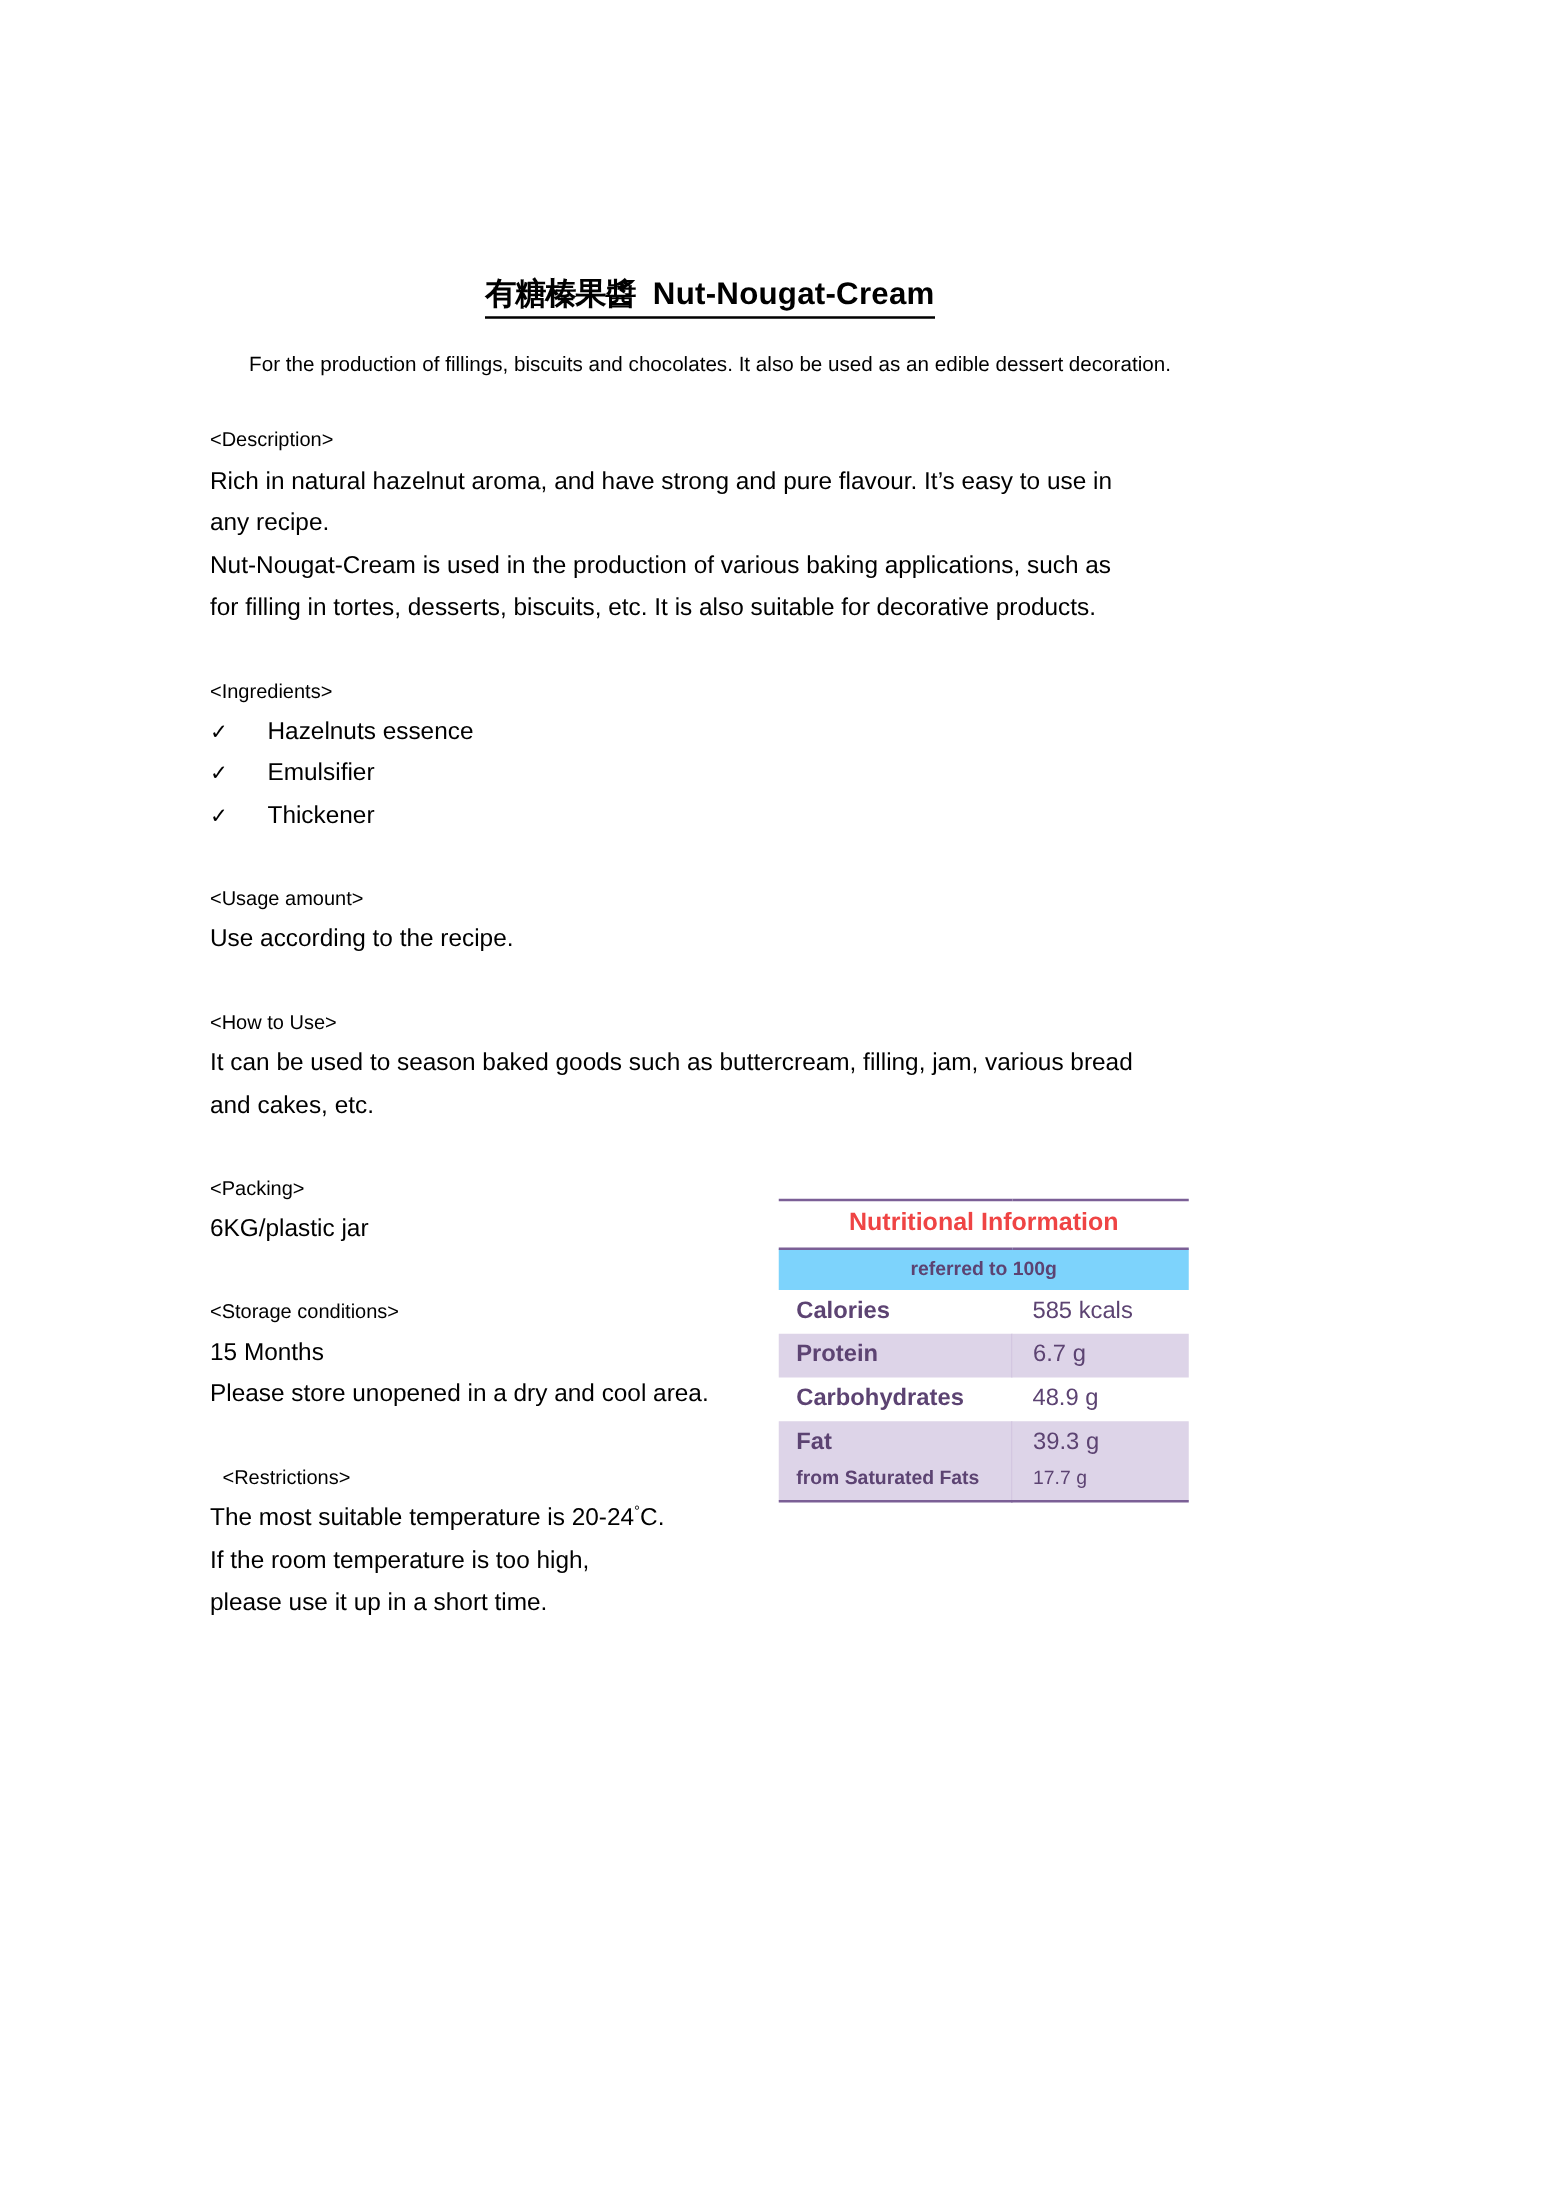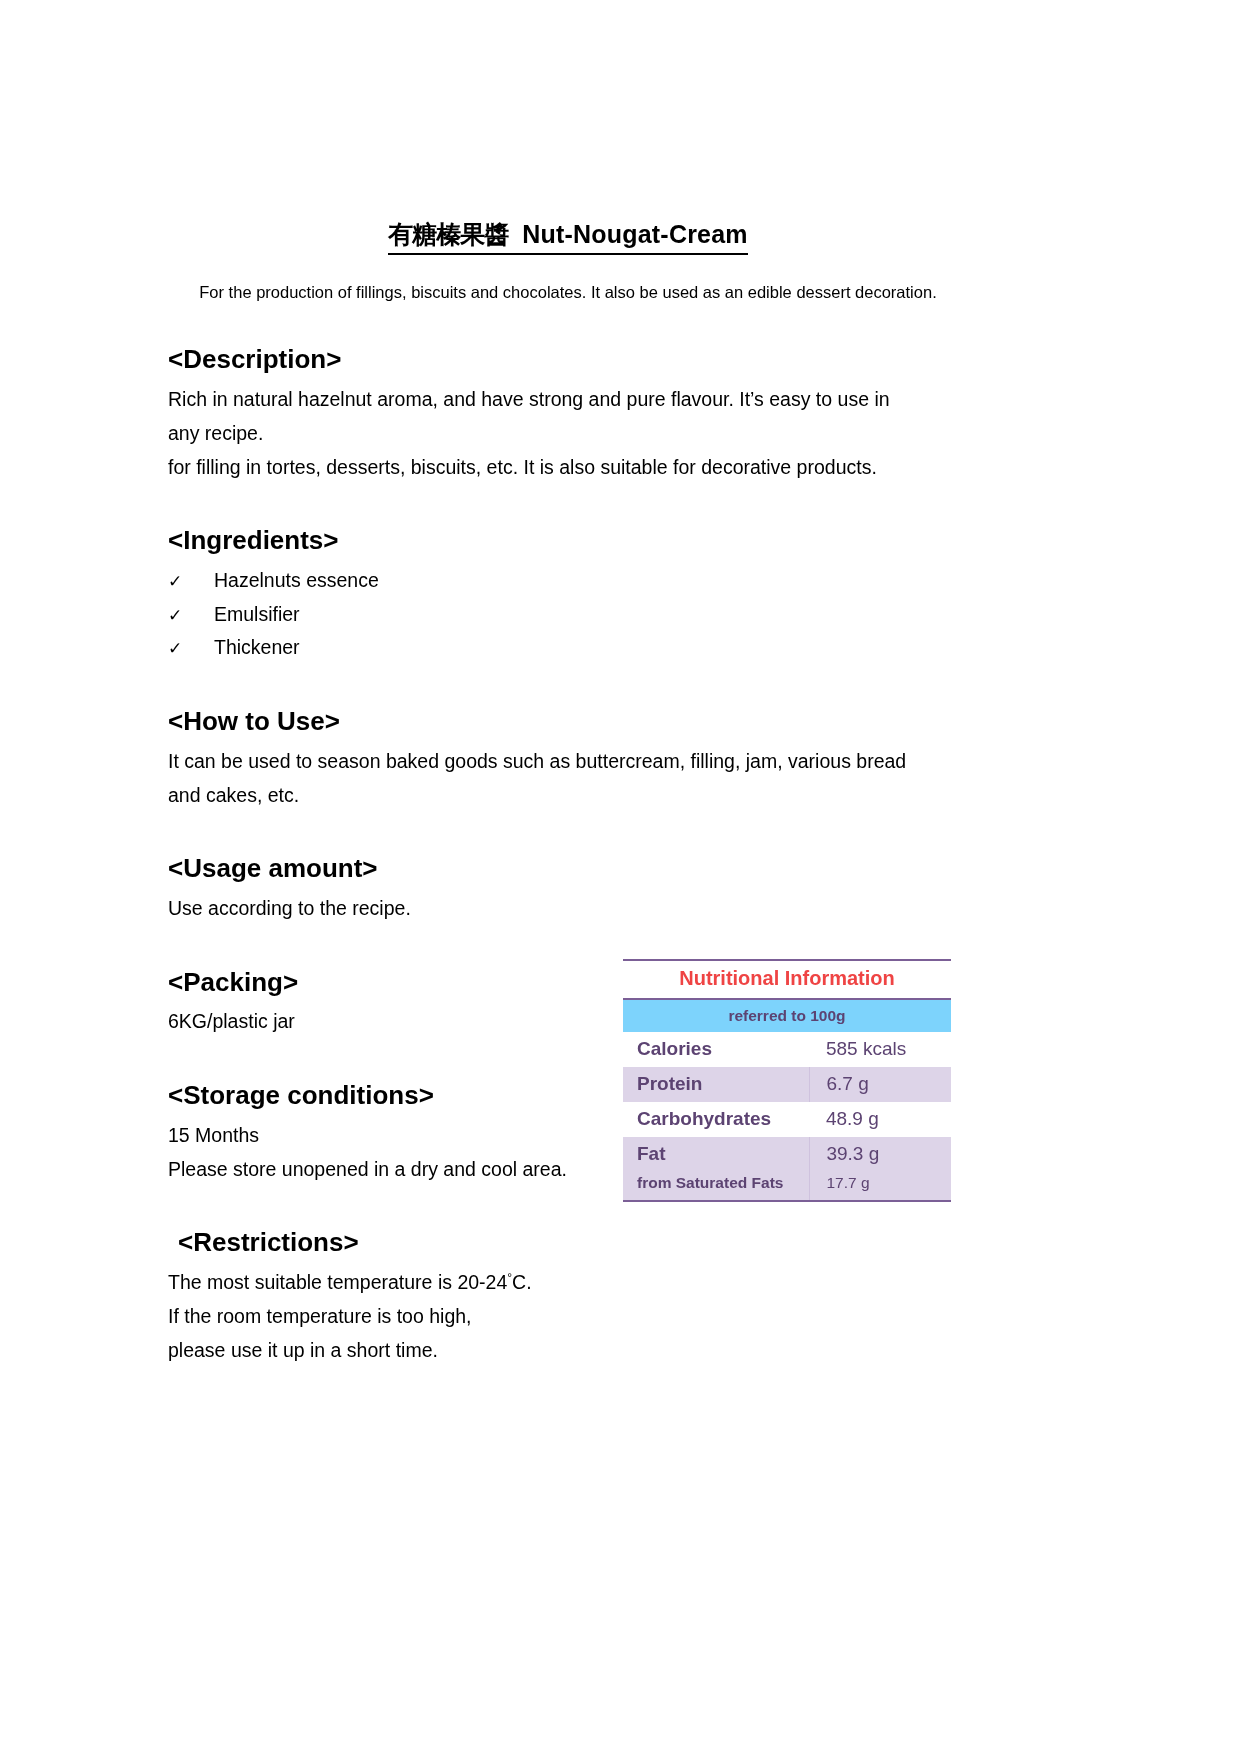--- a/index.html
+++ b/index.html
@@ -56,22 +56,22 @@
     font-size: 16.5px;
     text-align: center;
     line-height: 1.3;
   }
 
   
   .section {
     margin-top: 38px;
   }
   .heading {
-    font-size: 26px;
-    font-weight: bold;
+    font-size: 16px;
+    font-weight: normal;
     line-height: 1.45;
     margin-bottom: 4px;
   }
   .heading.indented {
     margin-left: 10px;
   }
   .para {
     font-size: 19.5px;
     line-height: 1.73;
     font-weight: 400;
@@ -197,20 +197,21 @@
         <span class="cn">有糖榛果醬</span><span class="en">Nut-Nougat-Cream</span>
       </span>
     </div>
 
     <div class="subtitle">For the production of fillings, biscuits and chocolates. It also be used as an edible dessert decoration.</div>
 
     <div class="section">
       <div class="heading">&lt;Description&gt;</div>
       <div class="para">Rich in natural hazelnut aroma, and have strong and pure flavour. It’s easy to use in</div>
       <div class="para">any recipe.</div>
+      <div class="para">Nut-Nougat-Cream is used in the production of various baking applications, such as</div>
       <div class="para">for filling in tortes, desserts, biscuits, etc. It is also suitable for decorative products.</div>
     </div>
 
     <div class="section">
       <div class="heading">&lt;Ingredients&gt;</div>
       <div class="check-list">
         <div class="check-item">
           <span class="check-mark">✓</span>
           <span class="check-label">Hazelnuts essence</span>
         </div>
@@ -219,28 +220,28 @@
           <span class="check-label">Emulsifier</span>
         </div>
         <div class="check-item">
           <span class="check-mark">✓</span>
           <span class="check-label">Thickener</span>
         </div>
       </div>
     </div>
 
     <div class="section">
+      <div class="heading">&lt;Usage amount&gt;</div>
+      <div class="para">Use according to the recipe.</div>
+    </div>
+
+    <div class="section">
       <div class="heading">&lt;How to Use&gt;</div>
       <div class="para">It can be used to season baked goods such as buttercream, filling, jam, various bread</div>
       <div class="para">and cakes, etc.</div>
-    </div>
-
-    <div class="section">
-      <div class="heading">&lt;Usage amount&gt;</div>
-      <div class="para">Use according to the recipe.</div>
     </div>
 
     <div class="lower">
       <div class="lower-left">
 
         <div class="section">
           <div class="heading">&lt;Packing&gt;</div>
           <div class="para">6KG/plastic jar</div>
         </div>
 

